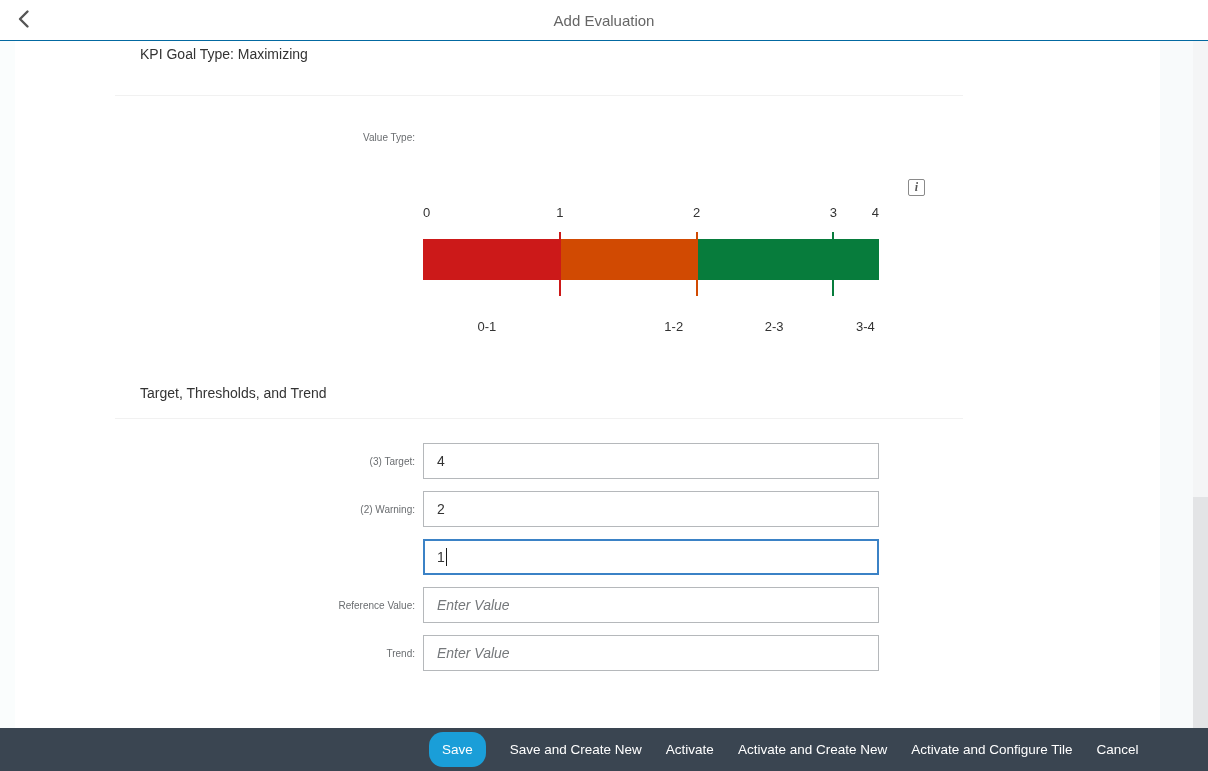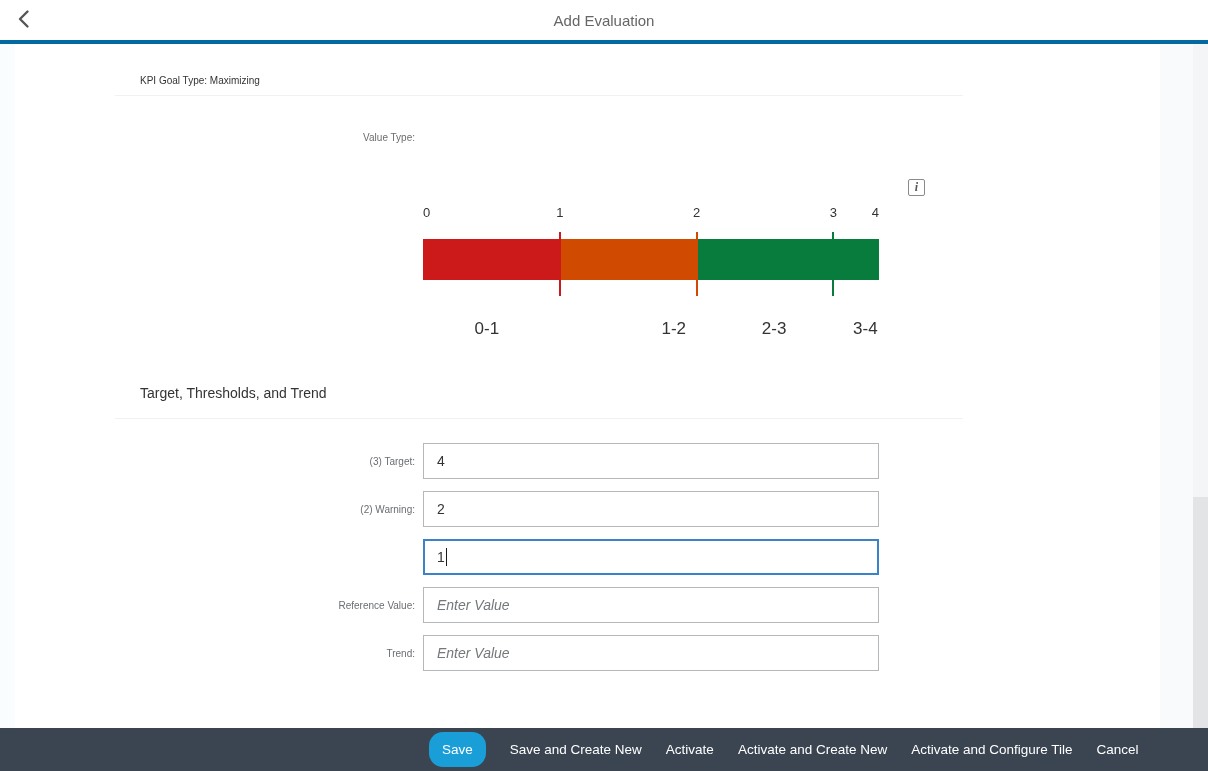--- a/index.html
+++ b/index.html
@@ -1,35 +1,35 @@
 <!DOCTYPE html>
 <html><head>
 <meta charset="utf-8">
 <style>
   html,body{margin:0;padding:0;background:#fff;}
   #app{position:relative;width:1208px;height:771px;background:#fff;overflow:hidden;
        font-family:"Liberation Sans",sans-serif;-webkit-font-smoothing:antialiased;}
 
   
   .header{position:absolute;top:0;left:0;right:0;height:40px;background:#fff;
-          border-bottom:4px solid #0369a1;z-index:6;}
+          border-bottom:1px solid #0369a1;z-index:6;}
   .back-btn{position:absolute;left:8px;top:4px;width:32px;height:32px;display:flex;
             align-items:center;justify-content:center;cursor:pointer;background:transparent;border:none;}
   .header-title{position:absolute;left:0;right:0;top:0;height:40px;display:flex;
                 align-items:center;justify-content:center;color:#666;font-size:15px;}
 
   
   .left-band{position:absolute;left:0;top:41px;width:15px;height:687px;background:#fafdfd;}
   .right-band{position:absolute;left:1160px;top:41px;width:33px;height:687px;background:#f8fafb;}
   .scrollbar{position:absolute;right:0;top:41px;width:15px;height:687px;background:#f4f5f6;}
   .scroll-thumb{position:absolute;left:0;top:456px;width:15px;height:231px;background:#e3e4e6;}
   .divider{position:absolute;left:115px;width:848px;height:1px;background:#f1f1f1;}
 
   
-  .kpi-goal{position:absolute;left:140px;top:75px;font-size:10px;color:#333;}
+  .kpi-goal{position:absolute;left:140px;top:46px;font-size:14px;color:#333;}
   .section-title{position:absolute;left:140px;top:385px;font-size:14px;color:#333;}
 
   
   .form-label{position:absolute;left:115px;width:300px;height:36px;display:flex;
               align-items:center;justify-content:flex-end;font-size:10px;color:#6a6d70;}
   .input-box{position:absolute;left:423px;width:456px;height:36px;box-sizing:border-box;
              border:1px solid #b5b8bb;background:#fff;display:flex;align-items:center;
              padding:0 13px;font-size:14px;color:#333;cursor:text;}
   .input-box.focused{border:2px solid #3b82c6;padding:0 12px;}
   .placeholder{font-style:italic;color:#75787b;}
@@ -44,21 +44,21 @@
              border:1px solid #8a8a8a;border-radius:2px;display:flex;align-items:center;
              justify-content:center;font-family:"Liberation Serif",serif;font-style:italic;
              font-weight:bold;font-size:12px;color:#555;background:#fff;cursor:pointer;}
 
   
   .chart{position:absolute;left:423px;top:205px;width:456px;height:140px;}
   .scale-label{position:absolute;top:0;font-size:13px;color:#333;white-space:nowrap;}
   .bar{position:absolute;left:0;top:34px;width:456px;height:41px;}
   .bar-segment{position:absolute;top:0;height:41px;}
   .threshold-tick{position:absolute;top:27px;height:64px;width:2px;}
-  .range-label{position:absolute;top:114px;font-size:17px;color:#333;transform:translateX(-50%);white-space:nowrap;}
+  .range-label{position:absolute;top:114px;font-size:13px;color:#333;transform:translateX(-50%);white-space:nowrap;}
 
   
   .footer{position:absolute;left:0;top:728px;width:1208px;height:43px;background:#3a4551;
           display:flex;align-items:center;gap:24px;padding-left:429px;box-sizing:border-box;z-index:7;}
   .footer-btn{color:#fff;font-size:13.5px;background:transparent;border:none;cursor:pointer;
               font-family:"Liberation Sans",sans-serif;white-space:nowrap;padding:0;}
   .footer-btn.emphasized{background:#1a9ed8;height:35px;padding:0 13px;border-radius:14px;}
 </style>
 </head>
 <body>

